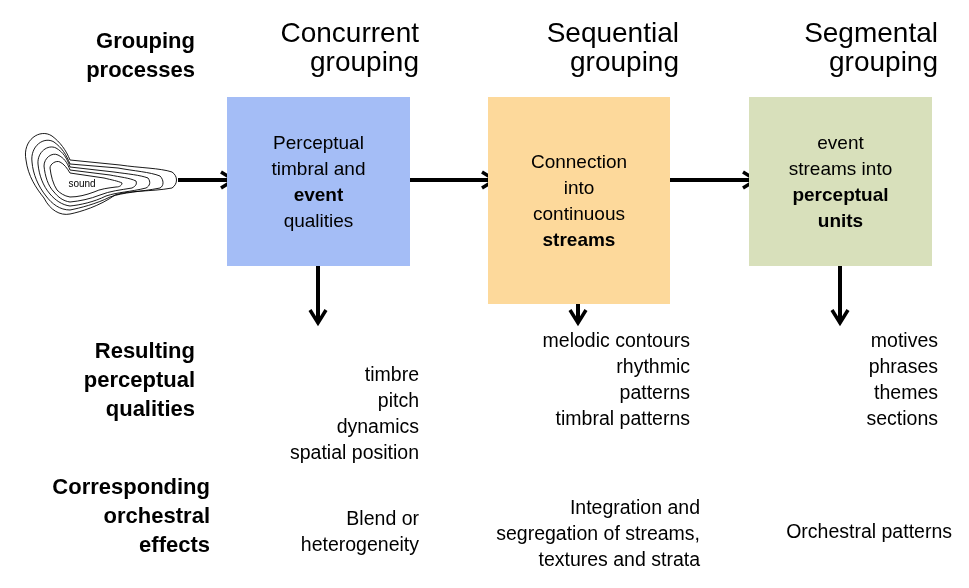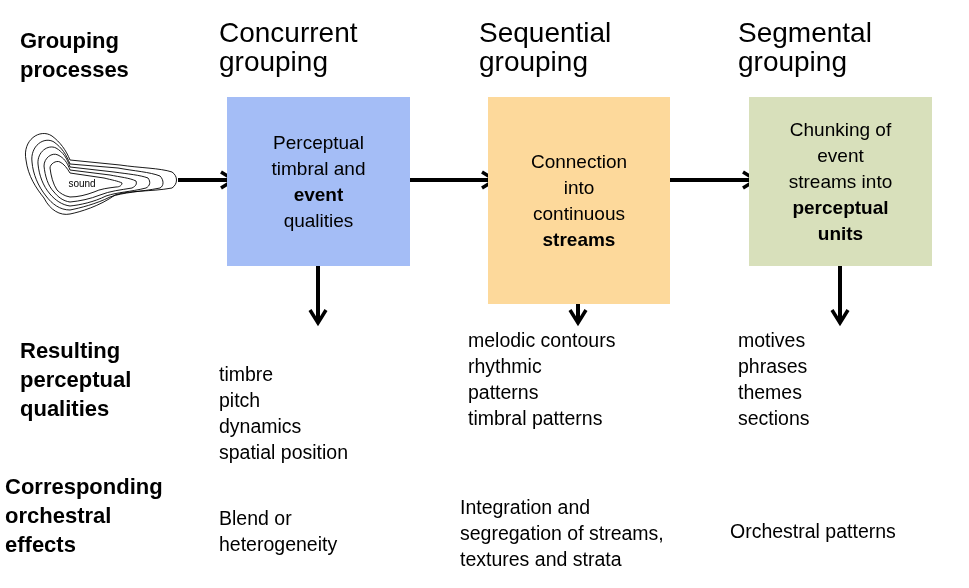--- a/index.html
+++ b/index.html
@@ -1,18 +1,18 @@
 <!DOCTYPE html>
 <html><head>
 <meta charset="utf-8">
 <style>
   html, body { margin: 0; padding: 0; background: #ffffff; }
   body { width: 969px; height: 588px; position: relative; overflow: hidden;
          font-family: "Liberation Sans", sans-serif; color: #000; }
-  .abs { position: absolute; text-align: left; }
+  .abs { position: absolute; text-align: right; }
   .rowlabel { font-weight: bold; font-size: 22px; line-height: 29px; white-space: pre-line; }
   .colhead { font-size: 28px; line-height: 29px; white-space: pre-line; }
   .box { position: absolute; display: flex; align-items: center; justify-content: center;
          text-align: center; font-size: 19px; line-height: 26px; }
   .box-inner { white-space: normal; }
   .list { font-size: 19.5px; line-height: 26px; white-space: pre-line; }
   .effect { font-size: 19.5px; line-height: 26px; white-space: pre-line; }
   svg.arrows { position: absolute; left: 0; top: 0; }
 </style>
 </head>
@@ -73,21 +73,20 @@
 <div class="box" id="box1" style="left: 488px; top: 97px; width: 182px; height: 207px; background: rgb(253, 217, 155);">
   <div class="box-inner">
       <div>Connection</div>
       <div>into</div>
       <div>continuous</div>
       <div style="font-weight: bold;">streams</div>
     </div>
 </div>
 <div class="box" id="box2" style="left: 749px; top: 97px; width: 183px; height: 169px; background: rgb(216, 224, 187);">
   <div class="box-inner">
-      <div>Chunking of</div>
       <div>event</div>
       <div>streams into</div>
       <div style="font-weight: bold;">perceptual</div>
       <div style="font-weight: bold; text-align: center;">units</div>
     </div>
 </div>
 
 <div class="abs list" style="left:219px; top:327px; width:200px;margin-top:34px;">timbre
 pitch
 dynamics

